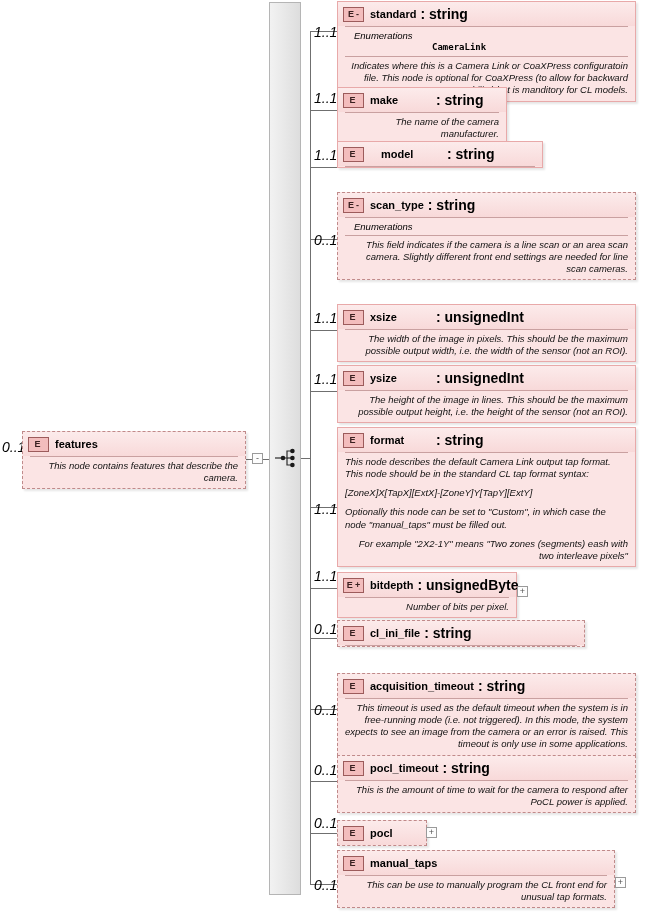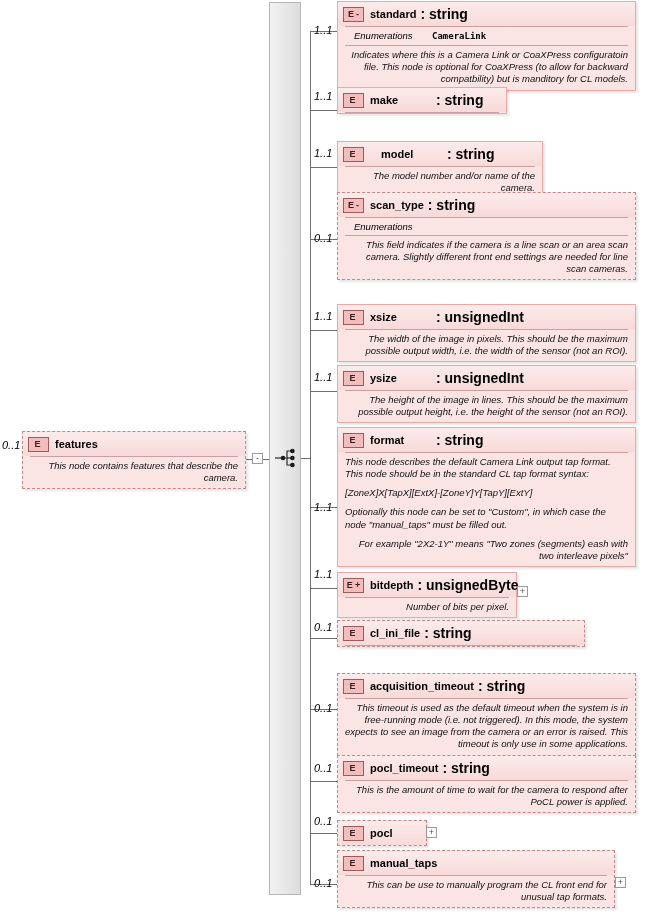--- a/index.html
+++ b/index.html
@@ -127,36 +127,36 @@
     width: 78px;
     flex: 0 0 78px;
   }
   .enum-values {
     font-family: "DejaVu Sans Mono", monospace;
     font-size: 9px;
     font-weight: bold;
     color: #000;
     line-height: 1.35;
   }
-  .enum-values div { white-space: nowrap; }
+  .enum-values div { white-space: nowrap; margin-top: 11px; }
 
   .doc {
     padding: 3px 7px 4px 7px;
     font-size: 9.5px;
     font-style: italic;
     color: #111;
     line-height: 1.28;
   }
   .doc p { margin: 0 0 7px 0; }
   .doc p:last-child { margin-bottom: 0; text-align: right; }
 
   
   .card {
     position: absolute;
-    font-size: 11px;
+    font-size: 14px;
     font-style: italic;
     color: #000;
     white-space: nowrap;
   }
 
   
   .expander {
     position: absolute;
     width: 11px;
     height: 11px;
@@ -275,36 +275,36 @@
   <div class="node" style="left:337px; top:87px; width:170px;">
     <div class="hdr">
       <span class="ebadge">
         <span>E</span>
           <span class="pm"></span>
       </span>
       <span class="nodename" style="min-width:62px;">make</span>
       <span class="nodetype">: string</span>
     </div>
     <div class="sep"></div>
+    <div class="doc">
+      <p>The name of the camera manufacturer.</p>
+    </div>
   </div>
 
   <div class="card" style="left:314px; top:147px;">1..1</div>
   <div class="node" style="left:337px; top:141px; width:206px;">
     <div class="hdr">
       <span class="ebadge">
         <span>E</span>
           <span class="pm"></span>
       </span>
       <span class="nodename" style="min-width:62px;padding-left:11px;">model</span>
       <span class="nodetype">: string</span>
     </div>
     <div class="sep"></div>
-    <div class="doc">
-      <p>The model number and/or name of the camera.</p>
-    </div>
   </div>
 
   <div class="card" style="left:314px; top:232px;">0..1</div>
   <div class="node optional" style="left:337px; top:192px; width:299px;">
     <div class="hdr">
       <span class="ebadge">
         <span>E</span>
           <span class="pm">-</span>
       </span>
       <span class="nodename">scan_type</span>

